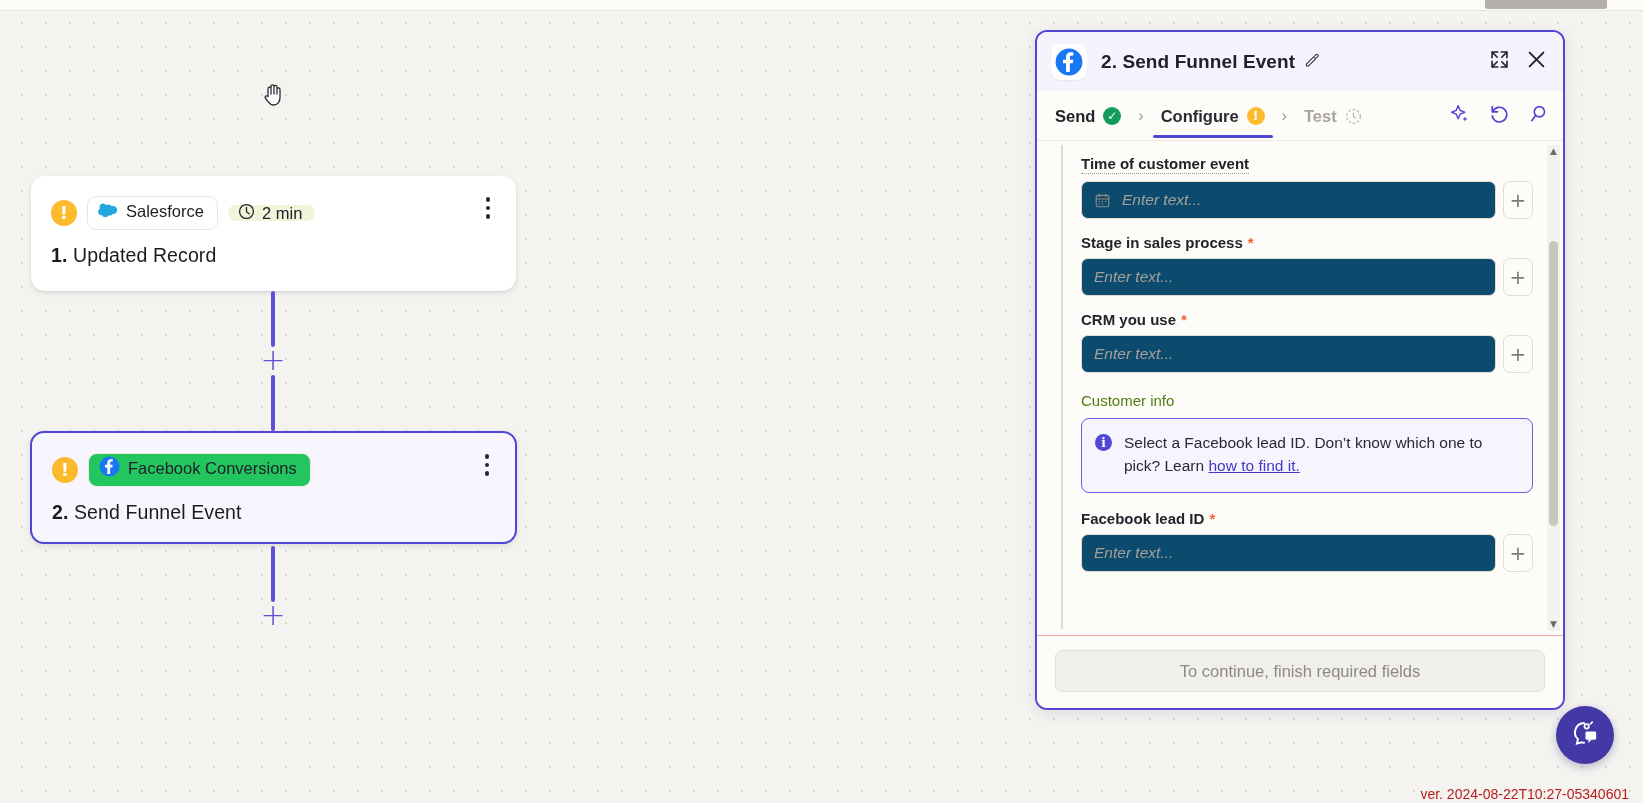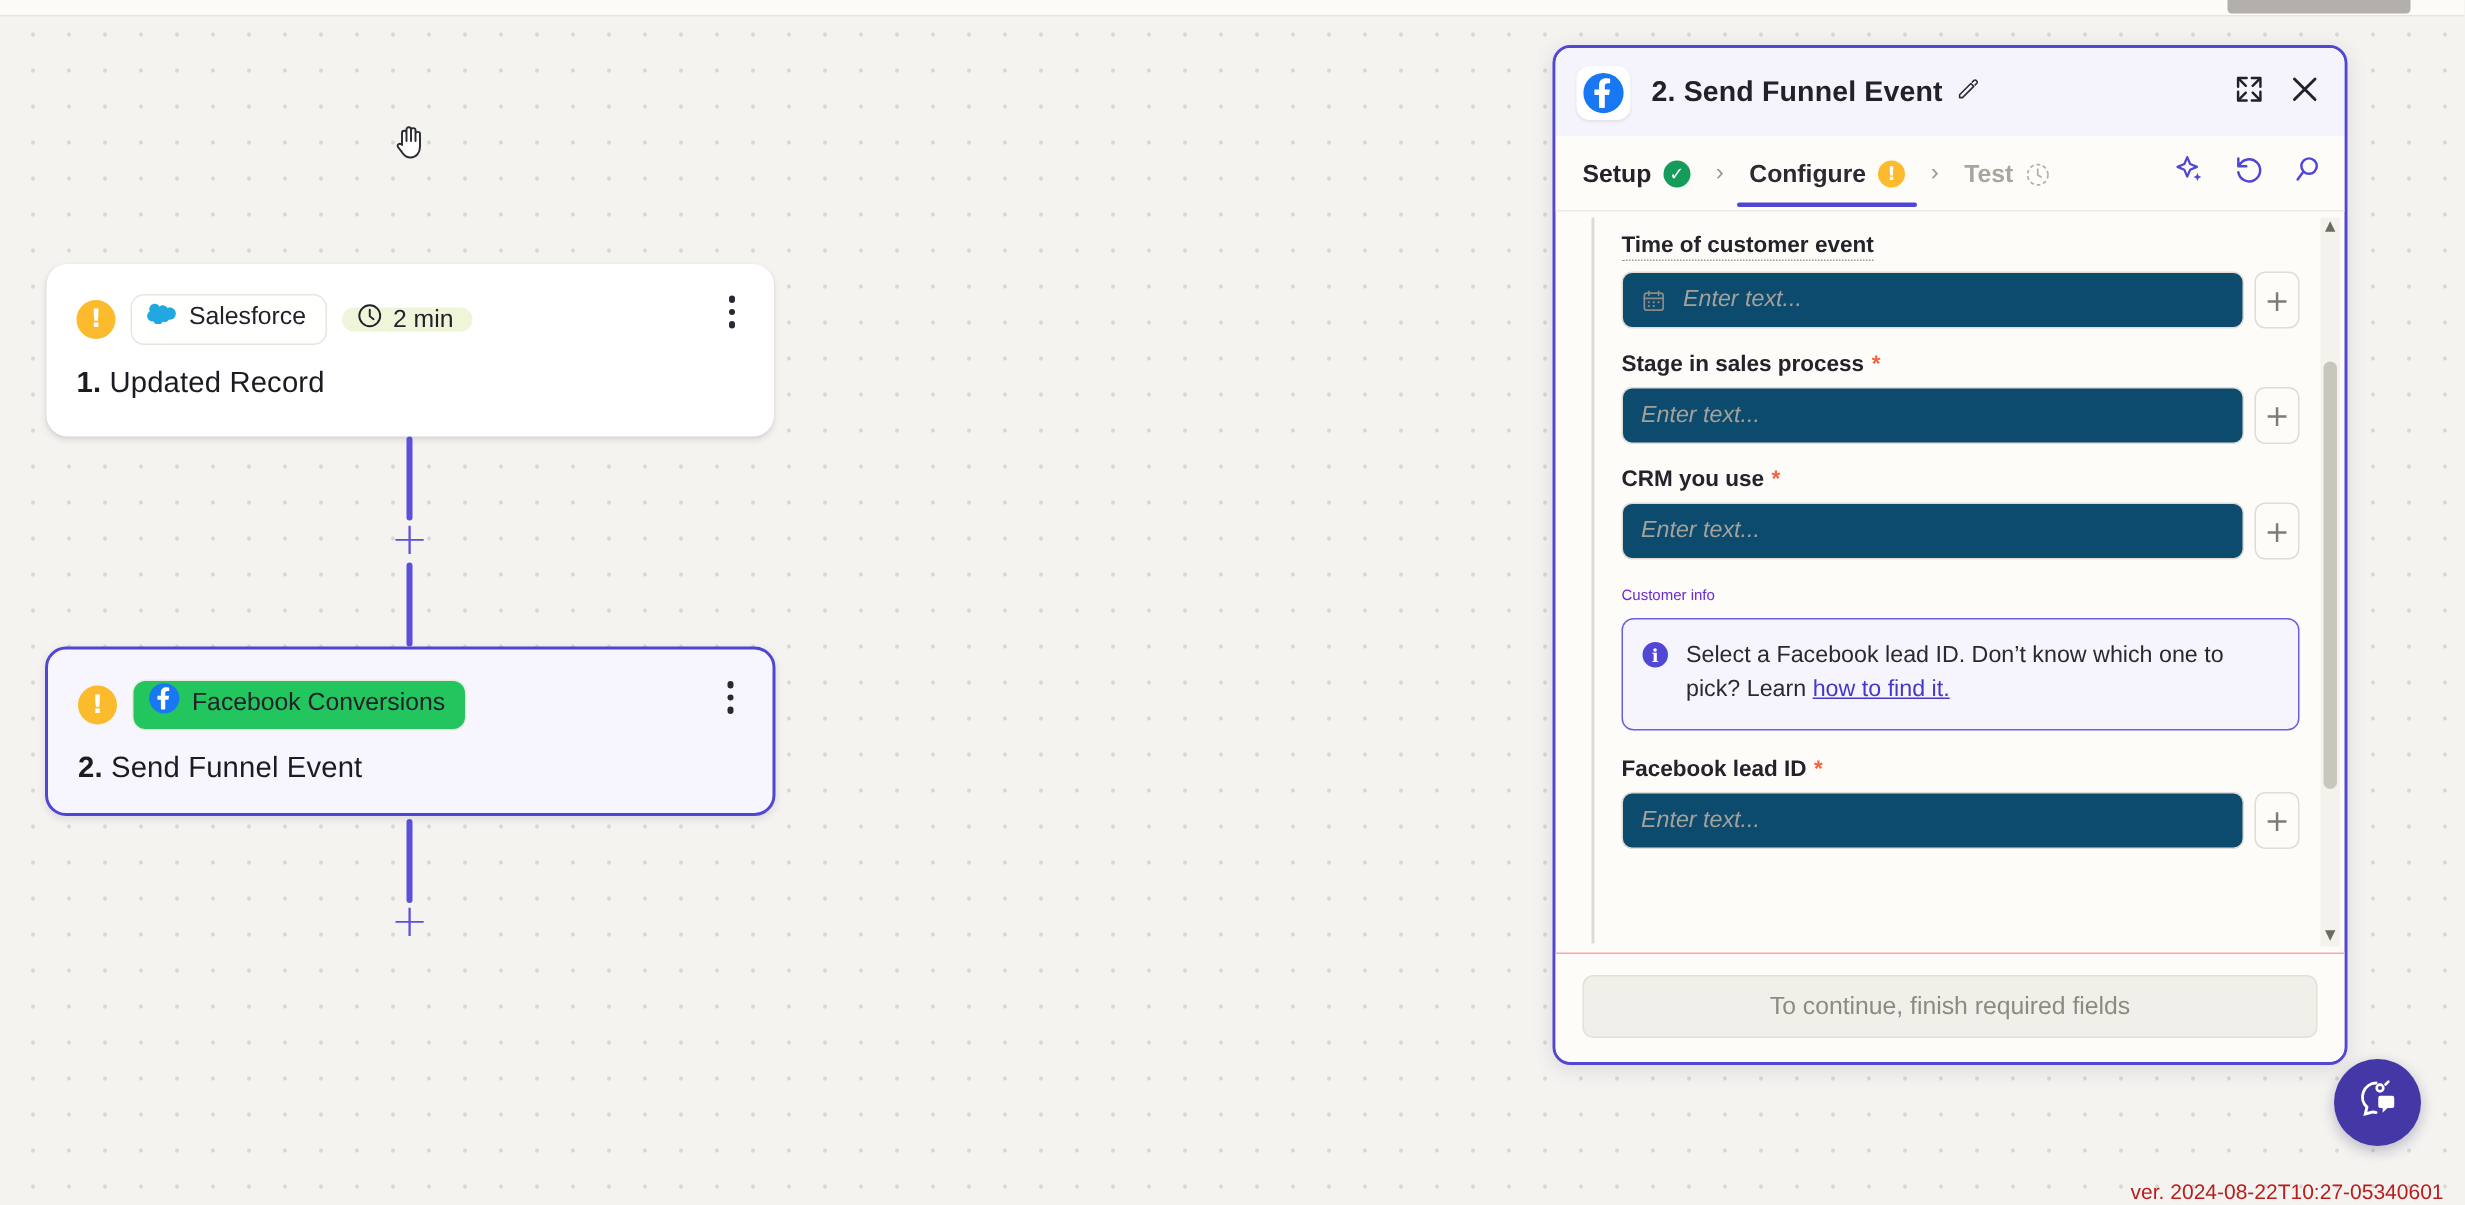--- a/index.html
+++ b/index.html
@@ -211,21 +211,21 @@
   .plus-square {
     width: 30px; height: 38px;
     border: 1px solid #dfdcd3; border-radius: 7px;
     background: #fdfcf8;
     display: flex; align-items: center; justify-content: center;
     color: #7f7c75; font-size: 20px; line-height: 1; font-weight: 400;
     font-family: "DejaVu Sans", sans-serif;
     cursor: pointer; flex: none;
   }
   .group-label {
-    font-size: 10px; color: #6d28d9; font-weight: 400;
+    font-size: 15px; color: #4d7c0f; font-weight: 400;
     margin: 19px 0 9px 0;
   }
   .info-box {
     background: #f6f5fe;
     border: 1.5px solid #6a5fe0;
     border-radius: 8px;
     padding: 13px 14px 14px 13px;
     display: flex; gap: 12px; align-items: flex-start;
     margin-bottom: 17px;
   }
@@ -390,21 +390,21 @@
         <span>
           <svg width="21" height="21" viewBox="0 0 22 22">
             <path d="M3.8 3.8l14.4 14.4M18.2 3.8L3.8 18.2" fill="none" stroke="#22212a" stroke-width="2" stroke-linecap="round"></path>
           </svg>
         </span>
       </div>
     </div>
 
     <div class="tabs-bar">
       <div class="tab">
-        <span>Setup</span>
+        <span>Send</span>
         <span class="badge-ok">✓</span>
       </div>
       <span class="tab-sep">›</span>
       <div class="tab active">
         <span>Configure</span>
         <span class="badge-warn">!</span>
       </div>
       <span class="tab-sep">›</span>
       <div class="tab dim">
         <span>Test</span>

